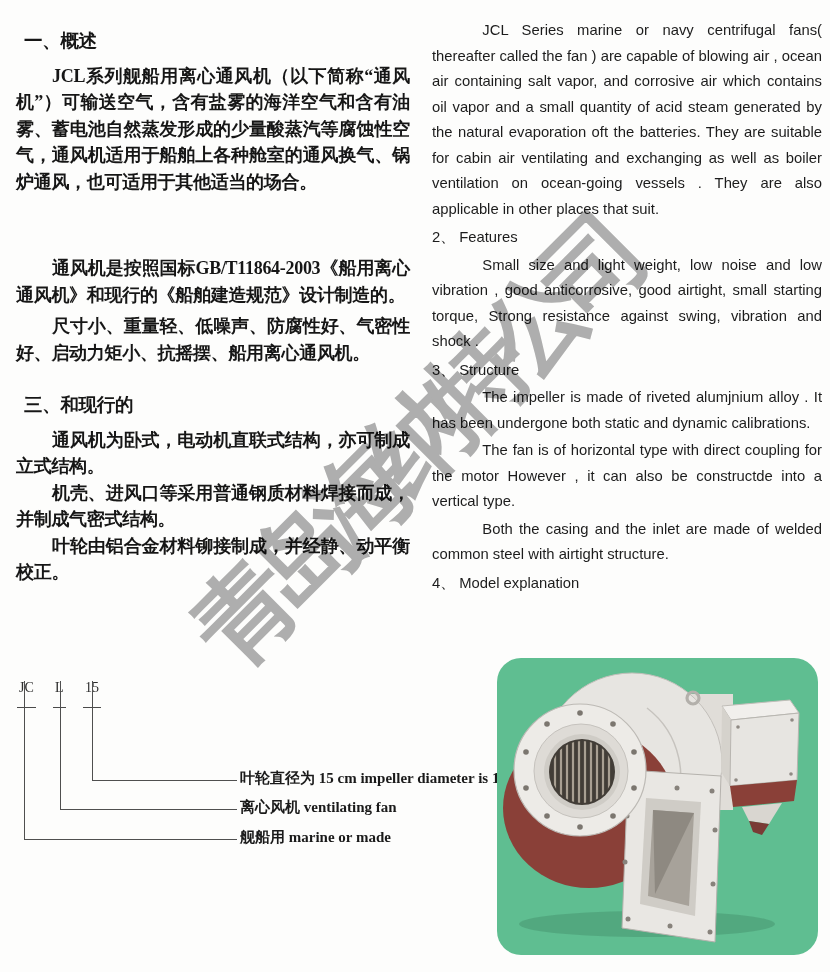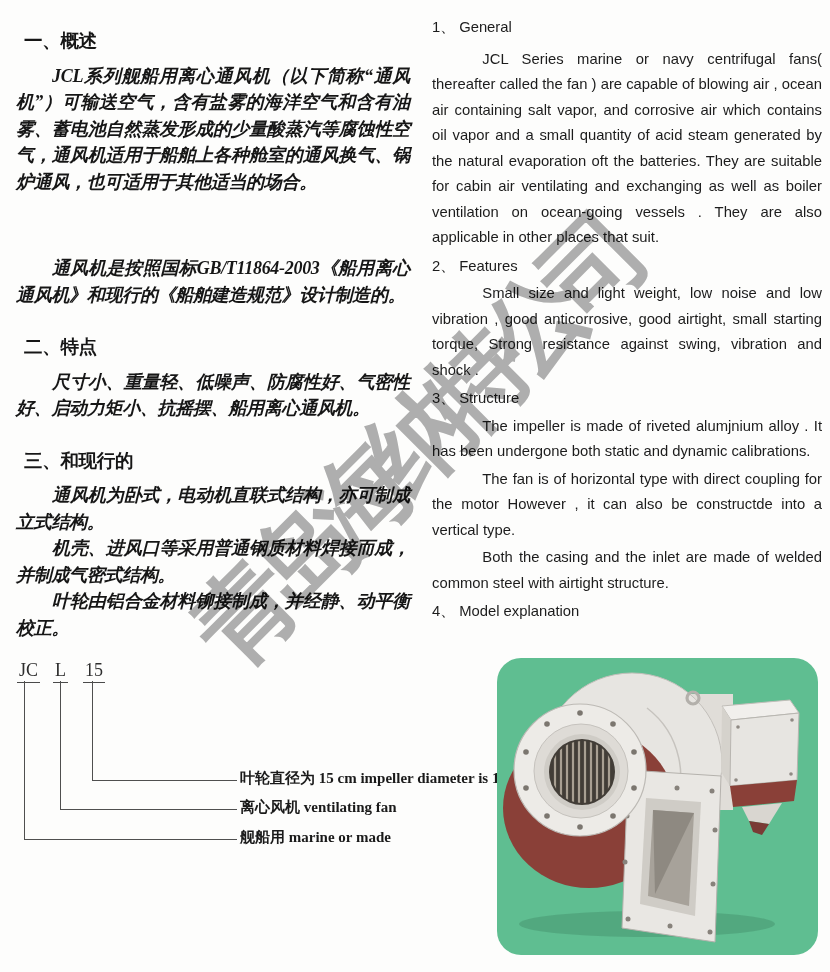--- a/index.html
+++ b/index.html
@@ -3,21 +3,21 @@
 <meta charset="utf-8">
 <style>
   html,body{margin:0;padding:0;background:#fff;}
   .page{position:relative;width:830px;height:972px;background:#fdfdfc;overflow:hidden;
         font-family:"Liberation Serif","DejaVu Serif",serif;color:#161616;}
 
   
   .col-cn{position:absolute;left:16px;top:20px;width:394px;font-size:18px;font-weight:bold;
           line-height:26.5px;letter-spacing:-0.3px;text-align:justify;}
   .col-cn .hd{margin:8px;font-size:18.5px;}
-  .col-cn p{margin:0;text-indent:2em;font-style:italic;}
+  .col-cn p{margin:0;text-indent:2em;}
   .cn-p1{margin-top:6px !important;}
   .cn-p2{margin-top:60px !important;}
   .cn-h2{margin-top:26px !important;}
   .cn-p3{margin-top:5px !important;}
   .cn-h3{margin-top:26px !important;}
   .cn-p4{margin-top:5px !important;}
 
   
   .col-en{position:absolute;left:432px;top:12px;width:390px;color:#1c1c1c;
           font-family:"Liberation Sans","DejaVu Sans",sans-serif;
@@ -28,22 +28,22 @@
 
   
   .watermark{position:absolute;left:415px;top:446px;z-index:6;pointer-events:none;
              transform:translate(-50%,-50%) rotate(-45deg);white-space:nowrap;
              font-family:"Liberation Serif","DejaVu Serif",serif;font-weight:bold;
              font-size:100px;letter-spacing:-18px;color:#9a9a9a;opacity:.78;
              mix-blend-mode:multiply;}
 
   
   .diagram{position:absolute;left:0;top:0;width:830px;height:972px;pointer-events:none;}
-  .code{position:absolute;top:660px;font-family:"Liberation Serif","DejaVu Serif",serif;
-        font-size:18px;color:#2e2e2e;border-bottom:1px solid #4a4a4a;padding:0 2px 1px 2px;}
+  .code{position:absolute;top:680px;font-family:"Liberation Serif","DejaVu Serif",serif;
+        font-size:14px;color:#2e2e2e;border-bottom:1px solid #4a4a4a;padding:0 2px 11px 2px;}
   .code.jc{left:17px;} .code.l{left:53px;} .code.n15{left:83px;}
   .conn{position:absolute;border-left:1.3px solid #4f4f4f;border-bottom:1.3px solid #4f4f4f;}
   .conn.jc{left:24px;top:681px;width:212px;height:158px;}
   .conn.l{left:60px;top:681px;width:176px;height:128px;}
   .conn.n15{left:92px;top:681px;width:144px;height:99px;}
   .dlabel{position:absolute;left:240px;font-size:15px;font-weight:bold;color:#1a1a1a;
           font-family:"Liberation Serif","DejaVu Serif",serif;white-space:nowrap;}
   .dlabel.l1{top:769px;} .dlabel.l2{top:798px;} .dlabel.l3{top:828px;}
 
   
@@ -52,30 +52,28 @@
 </style>
 </head>
 <body>
 
 <div class="page">
 
   <div class="col-cn">
     <div class="hd">一、概述</div>
     <p class="cn-p1">JCL系列舰船用离心通风机（以下简称“通风机”）可输送空气，含有盐雾的海洋空气和含有油雾、蓄电池自然蒸发形成的少量酸蒸汽等腐蚀性空气，通风机适用于船舶上各种舱室的通风换气、锅炉通风，也可适用于其他适当的场合。</p>
     <p class="cn-p2">通风机是按照国标GB/T11864-2003《船用离心通风机》和现行的《船舶建造规范》设计制造的。</p>
-    <div class="hd cn-h2">二、特点</div>
     <p class="cn-p3">尺寸小、重量轻、低噪声、防腐性好、气密性好、启动力矩小、抗摇摆、船用离心通风机。</p>
     <div class="hd cn-h3">三、和现行的</div>
     <p class="cn-p4">通风机为卧式，电动机直联式结构，亦可制成立式结构。</p>
     <p>机壳、进风口等采用普通钢质材料焊接而成，并制成气密式结构。</p>
     <p>叶轮由铝合金材料铆接制成，并经静、动平衡校正。</p>
   </div>
 
   <div class="col-en">
-    <div class="hd">1、 General</div>
     <p class="en-p1">JCL Series marine or navy centrifugal fans( thereafter called the fan ) are capable of blowing air , ocean air containing salt vapor, and corrosive air which contains oil vapor and a small quantity of acid steam generated by the natural evaporation oft the batteries. They are suitable for cabin air ventilating and exchanging as well as boiler ventilation on ocean-going vessels . They are also applicable in other places that suit.</p>
     <div class="hd">2、 Features</div>
     <p>Small size and light weight, low noise and low vibration , good anticorrosive, good airtight, small starting torque, Strong resistance against swing, vibration and shock .</p>
     <div class="hd">3、 Structure</div>
     <p>The impeller is made of riveted alumjnium alloy . It has been undergone both static and dynamic calibrations.</p>
     <p>The fan is of horizontal type with direct coupling for the motor However , it can also be constructde into a vertical type.</p>
     <p>Both the casing and the inlet are made of welded common steel with airtight structure.</p>
     <div class="hd">4、 Model explanation</div>
   </div>
 

